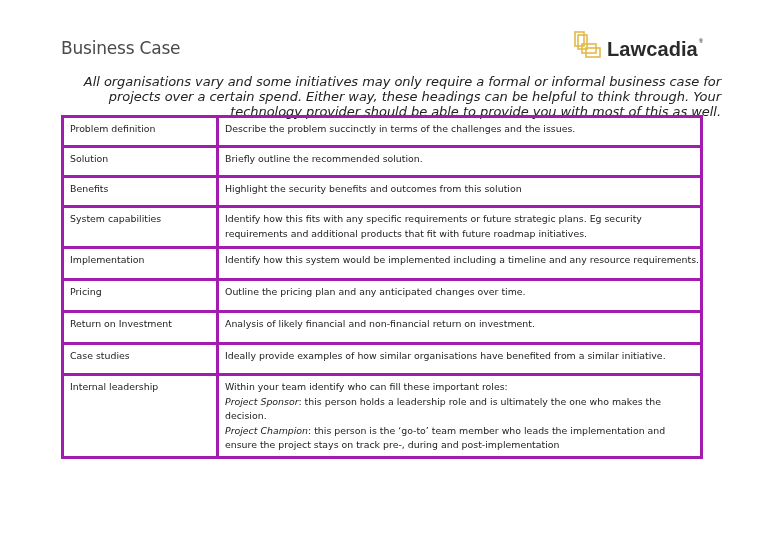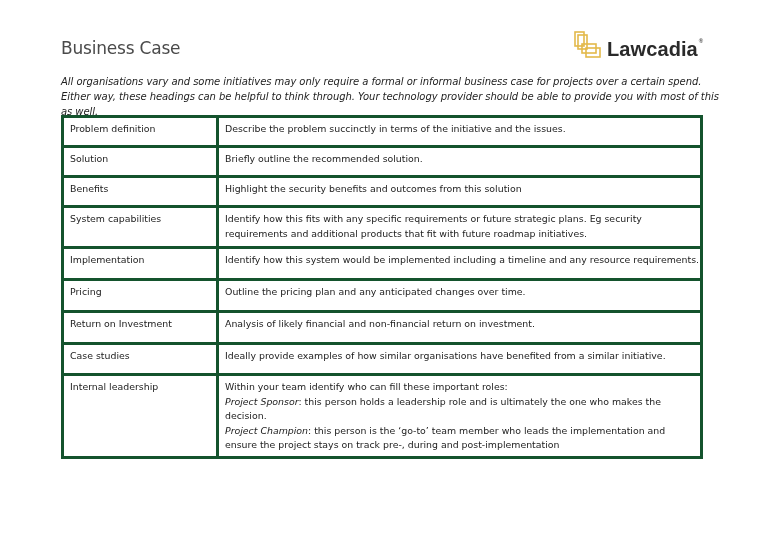--- a/index.html
+++ b/index.html
@@ -46,37 +46,38 @@
       font-size: 6px;
       color: #555;
       vertical-align: top;
       margin-left: 1px;
     }
     .intro {
       position: absolute;
       left: 61px;
       top: 74px;
       width: 660px;
-      font-size: 10px;
+      font-size: 13px;
       font-style: italic;
       line-height: 15px;
       color: #222;
       letter-spacing: -0.05px;
+      text-align: right;
     }
     table.bc {
       position: absolute;
       left: 61px;
       top: 115px;
       width: 642px;
       border-collapse: collapse;
       font-size: 9.4px;
       color: #222;
     }
     table.bc td {
-      border: 3px solid #14532d;
+      border: 3px solid #a21caf;
       vertical-align: top;
       padding: 4px 0 3px 6px;
       line-height: 14.5px;
     }
     table.bc td.label {
       width: 146px;
     }
     .em { font-style: italic; }
     .r1 td { height: 20px; }
     .r2 td { height: 20px; }
@@ -106,21 +107,21 @@
   </span>
   <span class="logo-text"><span>Lawcadia</span><span class="logo-reg">®</span></span>
 </div>
 
 <div class="intro">All organisations vary and some initiatives may only require a formal or informal business case for projects over a certain spend. Either way, these headings can be helpful to think through. Your technology provider should be able to provide you with most of this as well.</div>
 
 <table class="bc">
   <tbody>
       <tr class="r1">
     <td class="label">Problem definition</td>
-    <td>Describe the problem succinctly in terms of the initiative and the issues.</td>
+    <td>Describe the problem succinctly in terms of the challenges and the issues.</td>
   </tr>
   <tr class="r2">
     <td class="label">Solution</td>
     <td>Briefly outline the recommended solution.</td>
   </tr>
   <tr class="r3">
     <td class="label">Benefits</td>
     <td>Highlight the security benefits and outcomes from this solution</td>
   </tr>
   <tr class="r4">

